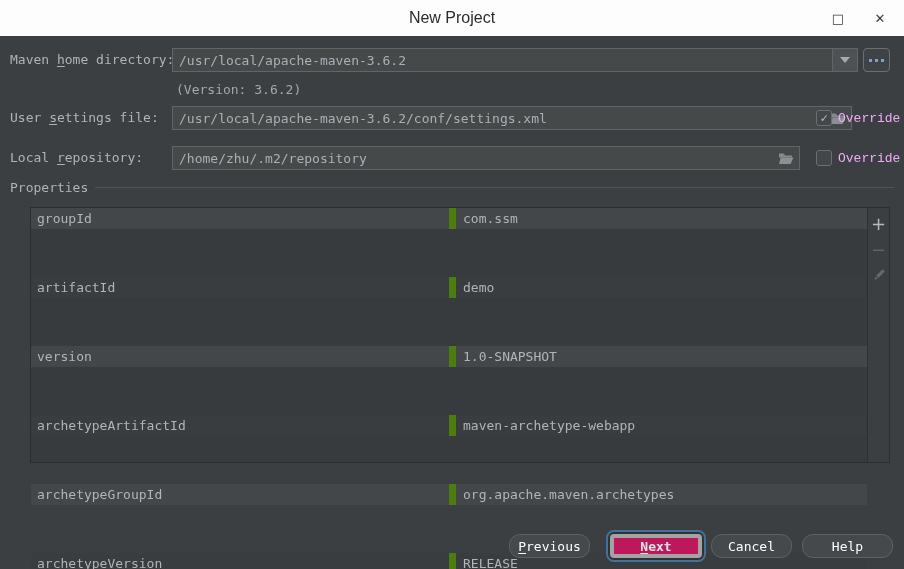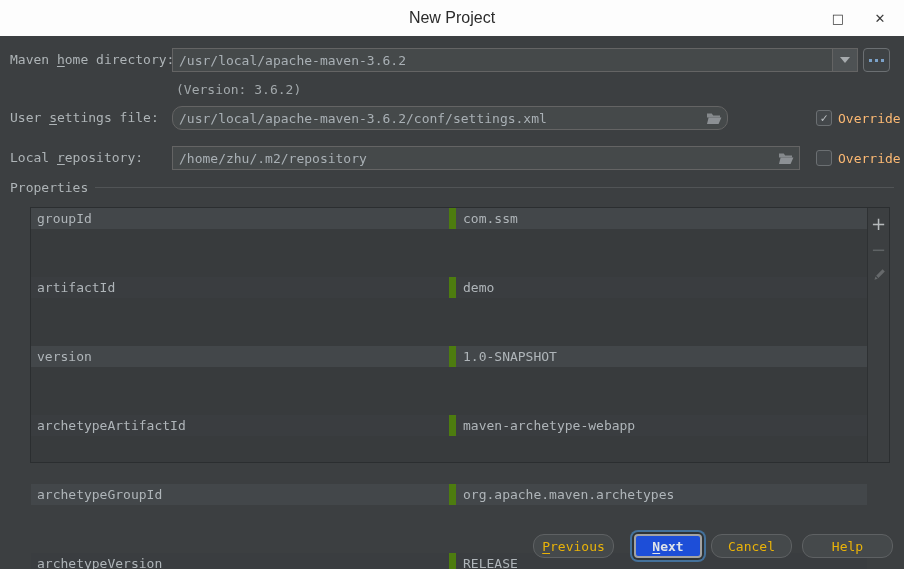--- a/index.html
+++ b/index.html
@@ -54,21 +54,21 @@
     width:26px; height:100%; display:flex; align-items:center; justify-content:center;
   }
   .note { position:absolute; left:176px; top:82px; color:#a2a8ab; }
   
   .checkbox {
     position:absolute; width:16px; height:16px; background:#43474a;
     border:1px solid #6b6f72; border-radius:3px;
     display:flex; align-items:center; justify-content:center;
     font-size:12px; color:#bcc1c4; line-height:1;
   }
-  .cb-label { position:absolute; color:#fdba74; }
+  .cb-label { position:absolute; color:#f0abfc;font-family:Liberation Mono, monospace; }
   
   .section-label { position:absolute; left:10px; top:180px; color:#aeb4b7; }
   .section-line { position:absolute; left:95px; top:187px; width:799px; height:1px; background:#515456; }
   
   .panel {
     position:absolute; left:30px; top:207px; width:860px; height:256px;
     border:1px solid #2b2e30; background:#383b3d; display:flex;
   }
   .ptable { flex:1; display:flex; flex-direction:column;gap:48px; }
   .prow { display:flex; height:21px; line-height:21px; }
@@ -86,26 +86,26 @@
   }
   .tb-add { font-size:18px; color:#b6babc; }
   .tb-remove { font-size:18px; color:#5f6365; }
   
   .footer {
     position:absolute; left:0; top:531px; width:904px; height:30px;
     display:flex; align-items:center; justify-content:flex-end; padding-right:11px;
   }
   .btn {
     height:24px; background:#45494b; border:1px solid #5e6163; border-radius:11px;
-    color:#eab308; font-family:"DejaVu Sans Mono","Liberation Mono",monospace;
+    color:#ffffff; font-family:"DejaVu Sans Mono","Liberation Mono",monospace;
     font-size:13px; display:flex; align-items:center; justify-content:center;
   }
   .btn-previous { width:81px; margin-right:11px; }
   .btn-next {
-    width:68px; height:24px; background:#1d4ed8; border:2px solid #a3a3a3;
+    width:92px; height:24px; background:#be185d; border:4px solid #a3a3a3;
     border-radius:4px; color:#dee3e8; font-weight:bold;
     box-shadow:0 0 0 2px #2e3336, 0 0 0 4px #44719b; margin:0 9px;
   }
   .btn-cancel { width:81px; margin-right:10px; }
   .btn-help { width:91px; }
 </style>
 </head>
 <body>
 
 <div class="window">
@@ -126,21 +126,21 @@
       </div>
   </div>
   <div class="browse-btn">
     <i></i>
       <i></i>
       <i></i>
   </div>
   <div class="note">(Version: 3.6.2)</div>
 
   <div class="form-label" style="top:110px;"><span>User </span><span class="mn">s</span><span>ettings file:</span></div>
-  <div class="field" style="left:172px; top:106px; width:556px;border-radius:10px;">
+  <div class="field" style="left:172px; top:106px; width:680px;">
     <div class="value">/usr/local/apache-maven-3.6.2/conf/settings.xml</div>
     <div class="folder-btn">
       <svg width="16" height="13" viewBox="0 0 16 13">
         <path fill="#85898c" d="M1 1.5h4.7l1.5 2H14v2H1z"></path>
         <path fill="#8c9094" d="M2.6 5.5H15.4L12.6 12H1z"></path>
       </svg>
     </div>
   </div>
   <div class="checkbox" style="left:816px; top:110px;">
       <span>✓</span>

